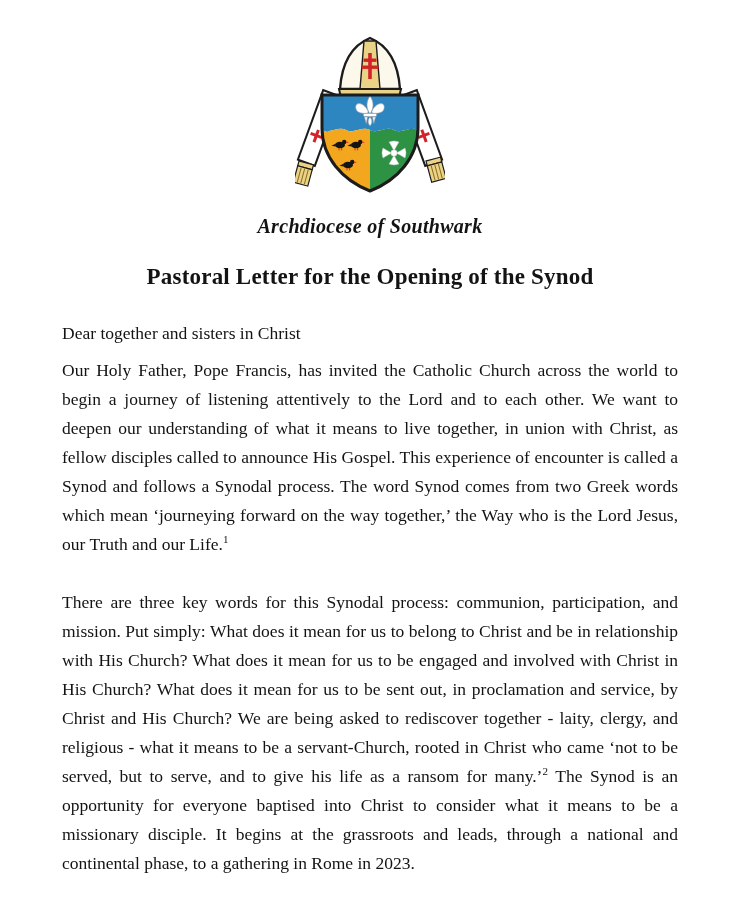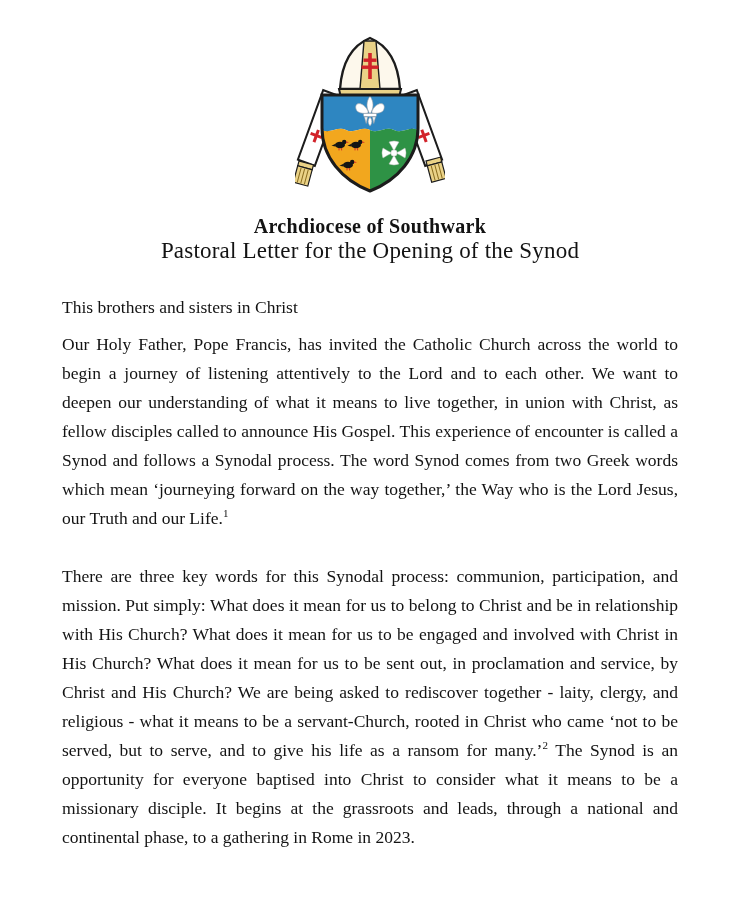--- a/index.html
+++ b/index.html
@@ -6,26 +6,26 @@
   html,body { background:#ffffff; }
   body {
     width:739px; height:921px; overflow:hidden;
     font-family:"Liberation Serif", serif;
     color:#131313;
   }
   .page { width:739px; height:921px; padding:0 61px 0 62px; background:#ffffff; }
   .crest { width:150px; height:168px; margin:33px auto 0; }
   .crest svg { width:150px; height:168px; display:block; }
   .org {
-    text-align:center; font-weight:bold; 
+    text-align:center; font-weight:bold; font-style:italic;
     font-size:20px; margin-top:14px; letter-spacing:0.3px;
   }
   .title {
-    text-align:center; font-weight:normal; font-size:23px;
-    letter-spacing:0.2px;
+    text-align:center; font-weight:bold; font-size:23px;
+    margin-top:26px; letter-spacing:0.2px;
   }
   .instruction {
     text-align:center; font-style:italic; font-size:16.5px; margin-top:31px;
   }
   .salutation { font-size:17.5px; margin-top:33px; }
   .body-para {
     font-size:17.5px; line-height:29px; text-align:justify; margin-top:12px;
   }
   .body-para.second { margin-top:29px; }
   sup.fnref { font-size:11px; line-height:0; vertical-align:super; }
@@ -127,19 +127,19 @@
         <path d="M27,62 L123,62 L123,95 C123,124 103,147 75,158 C47,147 27,124 27,95 Z" fill="none" stroke="#1c1c1c" stroke-width="3"></path>
       </g>
     </svg>
   </div>
 
   <div class="org">Archdiocese of Southwark</div>
 
   <h1 class="title">Pastoral Letter for the Opening of the Synod</h1>
 
 
-  <p class="salutation">This brothers and sisters in Christ</p>
+  <p class="salutation">Dear together and sisters in Christ</p>
 
   <p class="body-para"><span>Our Holy Father, Pope Francis, has invited the Catholic Church across the world to begin a journey of listening attentively to the Lord and to each other. We want to deepen our understanding of what it means to live together, in union with Christ, as fellow disciples called to announce His Gospel. This experience of encounter is called a Synod and follows a Synodal process. The word Synod comes from two Greek words which mean ‘journeying forward on the way together,’ the Way who is the Lord Jesus, our Truth and our Life.</span><sup class="fnref">1</sup></p>
 
   <p class="body-para second"><span>There are three key words for this Synodal process: communion, participation, and mission. Put simply: What does it mean for us to belong to Christ and be in relationship with His Church? What does it mean for us to be engaged and involved with Christ in His Church? What does it mean for us to be sent out, in proclamation and service, by Christ and His Church? We are being asked to rediscover together - laity, clergy, and religious - what it means to be a servant-Church, rooted in Christ who came ‘not to be served, but to serve, and to give his life as a ransom for many.’</span><sup class="fnref">2</sup><span> The Synod is an opportunity for everyone baptised into Christ to consider what it means to be a missionary disciple. It begins at the grassroots and leads, through a national and continental phase, to a gathering in Rome in 2023.</span></p>
 
 </div>
 
 </body></html>

